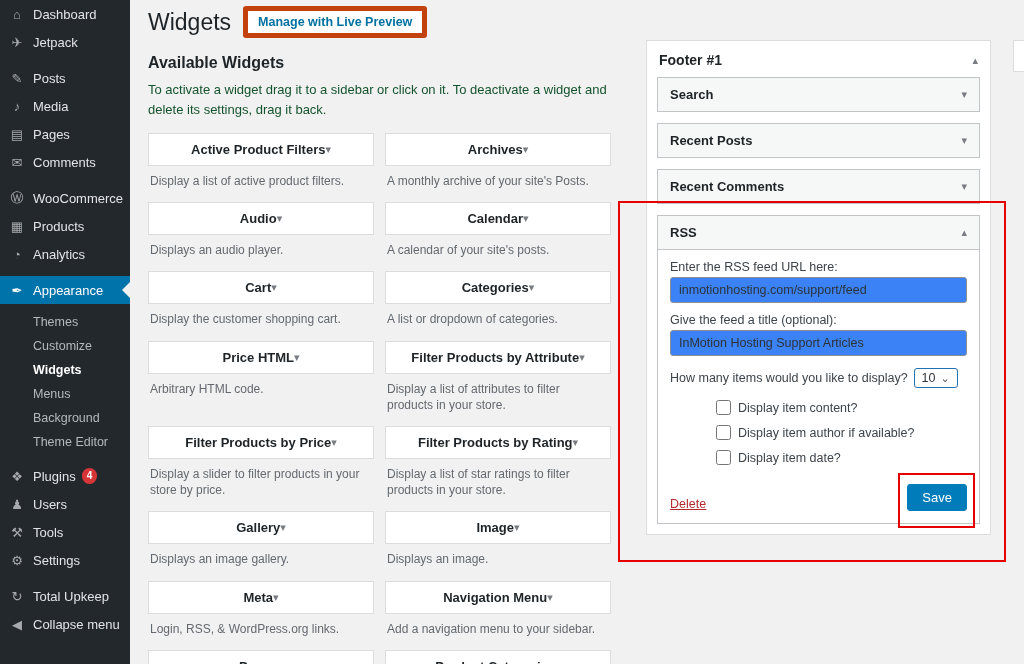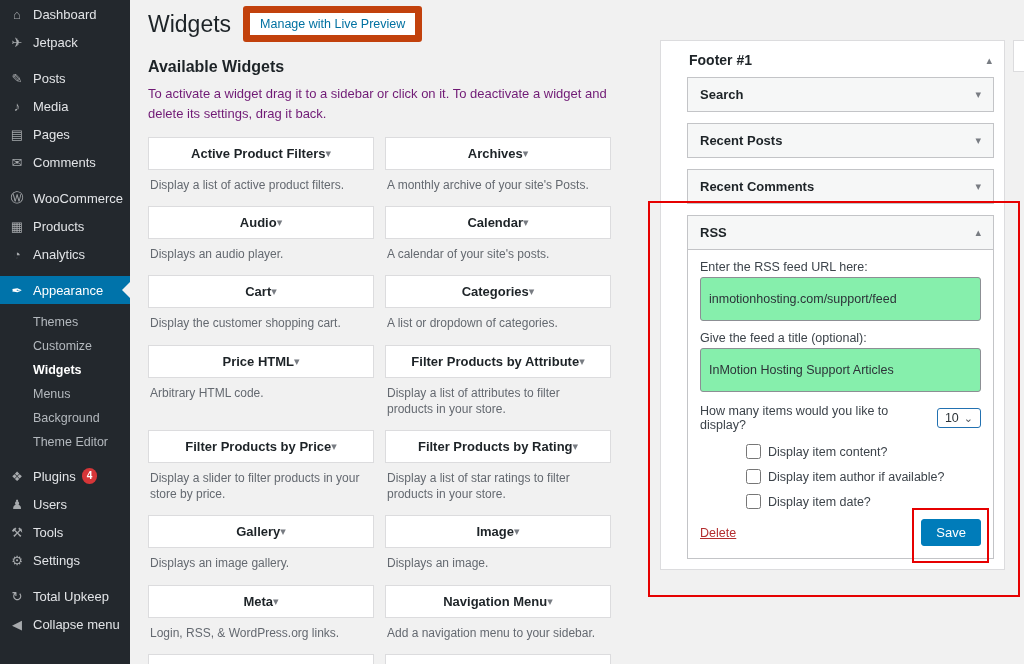--- a/index.html
+++ b/index.html
@@ -22,45 +22,45 @@
   .submenu { padding:6px 0 8px; }
   .smi { display:block; padding:5px 8px 5px 33px; font-size:12.5px; color:#b4b9be; cursor:pointer; }
   .smi.current { color:#fff; font-weight:700; }
   .badge { background:#d63638; color:#fff; border-radius:9px; font-size:10px; padding:1px 5px; margin-left:6px; line-height:1.4; font-weight:700; }
 
   
   .content { position:absolute; left:130px; top:0; right:0; bottom:0; }
   .main { position:absolute; left:18px; top:0; width:463px; }
   .title-row { display:flex; align-items:center; gap:12px; padding-top:6px; }
   h1 { font-size:23px; font-weight:400; color:#1d2327; }
-  .live-btn { font-size:12.5px; color:#0071a1; background:#fff; border:7px solid #c2410c; border-radius:3px; padding:4px 10px; cursor:pointer; font-family:inherit; }
+  .live-btn { font-size:12.5px; color:#0071a1; background:#fff; border:5px solid #c2410c; border-radius:3px; padding:4px 10px; cursor:pointer; font-family:inherit;font-weight:bold; }
   h2 { font-size:16px; color:#1d2327; margin-top:16px; }
-  .desc-p { color:#701a75; margin:8px 0 14px; line-height:1.5; }
+  .desc-p { color:#14532d; margin:8px 0 14px; line-height:1.5; }
   .grid { display:grid; grid-template-columns:226px 226px; column-gap:11px; }
   .wbox { display:flex; justify-content:center; align-items:center; background:#fff; border:1px solid #dcdcde; padding:8px 12px; cursor:move; }
   .wtitle { font-weight:600; color:#1d2327; font-size:13px; }
   .chev { color:#787c82; font-size:11px; }
   .wdesc { font-size:12px; color:#646970; padding:7px 2px 13px; line-height:1.35; min-height:10px; }
 
   
-  .panel { position:absolute; left:530px; top:40px; width:345px; background:#fff; border:1px solid #dcdcde; z-index:1;padding-left:16px; }
+  .panel { position:absolute; left:516px; top:40px; width:345px; background:#fff; border:1px solid #dcdcde; z-index:1; }
   .phead { display:flex; justify-content:space-between; align-items:center; padding:11px 12px 9px; font-size:14px; font-weight:600; color:#1d2327; cursor:pointer; }
   .pdesc { padding:0 12px 12px; color:#646970; font-size:12.5px; line-height:1.45; }
   .frow { display:flex; justify-content:space-between; align-items:center; border:1px solid #c3c4c7; background:#f6f7f7; margin:0 10px 11px; padding:9px 12px; font-weight:600; color:#1d2327; cursor:move; }
   .rss { position:relative; border:1px solid #c3c4c7; margin:0 10px 10px; }
   .rss-head { display:flex; justify-content:space-between; align-items:center; background:#f6f7f7; border-bottom:1px solid #c3c4c7; padding:9px 12px; font-weight:600; color:#1d2327; cursor:pointer; }
   .rss-body { background:#fff; padding:10px 12px 12px; }
   .flabel { display:block; font-size:12.5px; margin-bottom:3px; color:#3c434a; }
-  .txt { width:100%; height:44px; border:1px solid #8c8f94; border-radius:3px; padding:0 8px; font-size:12.5px; color:#2c3338; margin-bottom:10px; font-family:inherit; background:#86efac; }
+  .txt { width:100%; height:26px; border:1px solid #8c8f94; border-radius:3px; padding:0 8px; font-size:12.5px; color:#2c3338; margin-bottom:10px; font-family:inherit; background:#3b82f6; }
   .items-row { display:flex; align-items:center; gap:6px; margin:2px 0 12px; font-size:12.5px; }
   .select { display:inline-flex; align-items:center; gap:5px; border:1px solid #2271b1; border-radius:3px; padding:2px 7px; background:#fff; color:#2c3338; cursor:pointer; }
   .sel-caret { font-size:11px; color:#50575e; }
   .cb { display:flex; align-items:center; gap:7px; margin-bottom:10px; font-size:12.5px; color:#3c434a; cursor:pointer;margin-left:46px; }
   .cb input { width:15px; height:15px; margin:0; cursor:pointer; }
-  .actions { display:flex; justify-content:space-between; align-items:center; margin-top:10px;text-decoration:underline; }
+  .actions { display:flex; justify-content:space-between; align-items:flex-end; margin-top:19px;text-decoration:underline; }
   .delete { color:#b32d2e; text-decoration:underline; cursor:pointer; font-size:12.5px; }
   .save-wrap { position:relative; display:inline-block; }
   .save { background:#007cba; border:1px solid #007cba; color:#fff; font-size:13px; padding:5px 14px; border-radius:3px; cursor:pointer; font-family:inherit; }
 
   
   .rss-annotation { position:absolute; left:-40px; right:-27px; top:-15px; bottom:-39px; border:2px solid #e60000; pointer-events:none; z-index:6; }
   .save-annotation { position:absolute; left:-9px; top:-11px; right:-8px; bottom:-17px; border:2px solid #e60000; pointer-events:none; z-index:7; }
 
   .partial-box { position:absolute; right:0; top:40px; width:11px; height:32px; background:#fff; border:1px solid #dcdcde; border-right:none; }
 </style>

